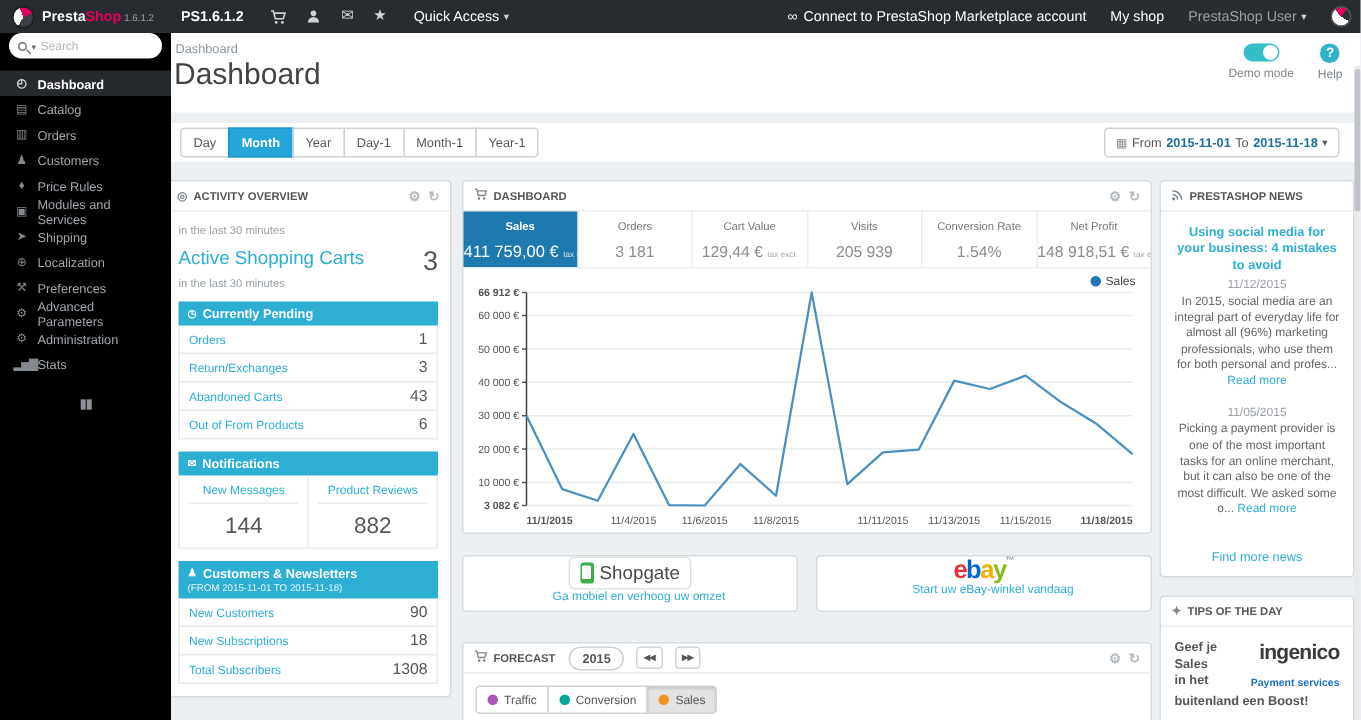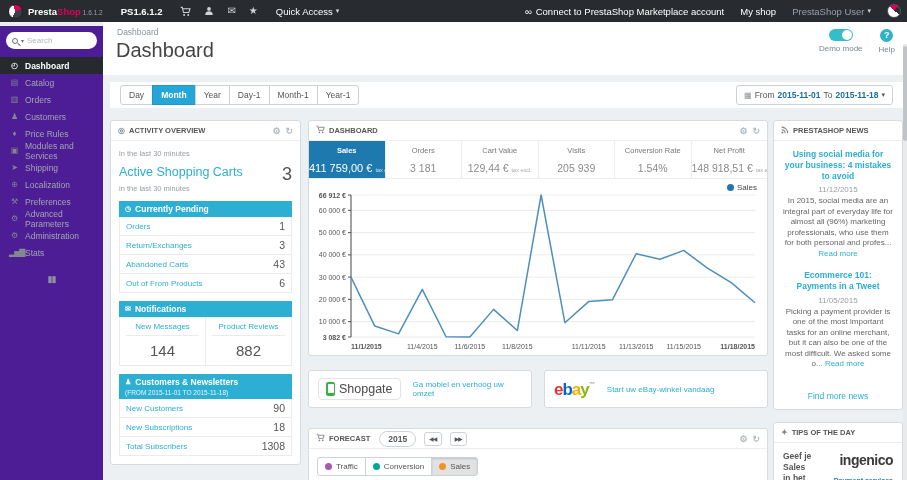--- a/index.html
+++ b/index.html
@@ -22,21 +22,21 @@
   .tb-ic svg { display:block; }
   .quick { margin-left:18px; cursor:pointer; display:flex; align-items:center; gap:3px; }
   .caret { font-size:7px; color:#cfd3d7; }
   .tb-right { margin-left:auto; display:flex; align-items:center; gap:16px; padding-right:6px; }
   .tb-link { cursor:pointer; display:flex; align-items:center; gap:4px; }
   .tb-user { color:#9aa0a6; display:flex; align-items:center; gap:3px; cursor:pointer; }
   .avatar { width:14px; height:14px; border-radius:50%; border:1px solid #555;
     background:conic-gradient(from 120deg,#ffffff 0 200deg,#e0005a 200deg 280deg,#2d3035 280deg 360deg); }
 
   
-  .sidebar { position:absolute; left:0; top:26px; width:103px; bottom:0; background:#4c1d95; z-index:20; }
+  .sidebar { position:absolute; left:0; top:16px; width:114px; bottom:0; background:#000000; z-index:20; }
   .search-wrap { margin:6px 6px 8px 6px; height:17px; background:#fff; border-radius:9px;
     display:flex; align-items:center; padding:0 6px; gap:3px; }
   .mag { width:6px; height:6px; border:1.4px solid #6b7177; border-radius:50%; position:relative; flex:none; }
   .mag::after { content:""; position:absolute; left:4px; top:5px; width:4px; height:1.4px;
     background:#6b7177; transform:rotate(45deg); }
   .search-caret { font-size:6px; color:#6b7177; }
   .search-input { border:none; outline:none; width:55px; font-size:8px; color:#555;
     font-family:"Liberation Sans",sans-serif; }
   .search-input::placeholder { color:#b3b8bd; }
   .menu { list-style:none; }
@@ -119,21 +119,21 @@
   .kpi.active .kpi-val { color:#fff; font-size:11px; }
   .kpi.active .kpi-note { color:#cfe3f0; }
   .chart-wrap { position:relative; height:176px; }
   .legend { position:absolute; top:4px; right:10px; display:flex; align-items:center; gap:3px;
     font-size:8px; color:#444; }
   .legend-dot { width:7px; height:7px; border-radius:50%; }
 
   
   .ads { display:flex; gap:12px; margin-top:14px; }
   .ad { width:224px; height:38px; background:#fff; border:1px solid #d6dbdf; border-radius:3px;
-    display:flex; align-items:center; padding:0 9px; }
+    display:flex; align-items:center; padding:0 9px;flex-direction:column; }
   .shopgate-logo { display:flex; align-items:center; gap:4px; border:1px solid #dfe5df;
     border-radius:4px; padding:3px 7px; }
   .sg-phone { width:9px; height:14px; background:#3fae49; border-radius:2px; position:relative; }
   .sg-phone::after { content:""; position:absolute; left:1.5px; top:2px; right:1.5px; bottom:3px;
     background:#fff; border-radius:1px; }
   .sg-text { font-size:12.5px; color:#4a4a4a; }
   .ad-link { font-size:8px; color:#2daed3; margin-left:12px; cursor:pointer; }
   .ebay-logo { font-size:17px; font-weight:bold; letter-spacing:-1px; line-height:1; }
   .eb-e{color:#e53238;} .eb-b{color:#0064d2;} .eb-a{color:#f5af02;} .eb-y{color:#86b817;}
   .eb-tm { font-size:6px; color:#999; vertical-align:top; letter-spacing:0; }
@@ -539,21 +539,20 @@
         </span>
         <span>PRESTASHOP NEWS</span>
       </div>
       <div class="news-body">
         <div class="article">
           <div class="a-title">Using social media for your business: 4 mistakes to avoid</div>
           <div class="a-date">11/12/2015</div>
           <div class="a-body"><span>In 2015, social media are an integral part of everyday life for almost all (96%) marketing professionals, who use them for both personal and profes...</span> <span class="read-more">Read more</span></div>
         </div>
         <div class="article">
-          <div class="a-title">Ecommerce 101: Payments in a Tweet</div>
           <div class="a-date">11/05/2015</div>
           <div class="a-body"><span>Picking a payment provider is one of the most important tasks for an online merchant, but it can also be one of the most difficult. We asked some o...</span> <span class="read-more">Read more</span></div>
         </div>
       </div>
       <div class="more-news">Find more news</div>
     </div>
 
     <div class="panel tips">
       <div class="panel-h">
         <span class="ph-ic">✦</span>

